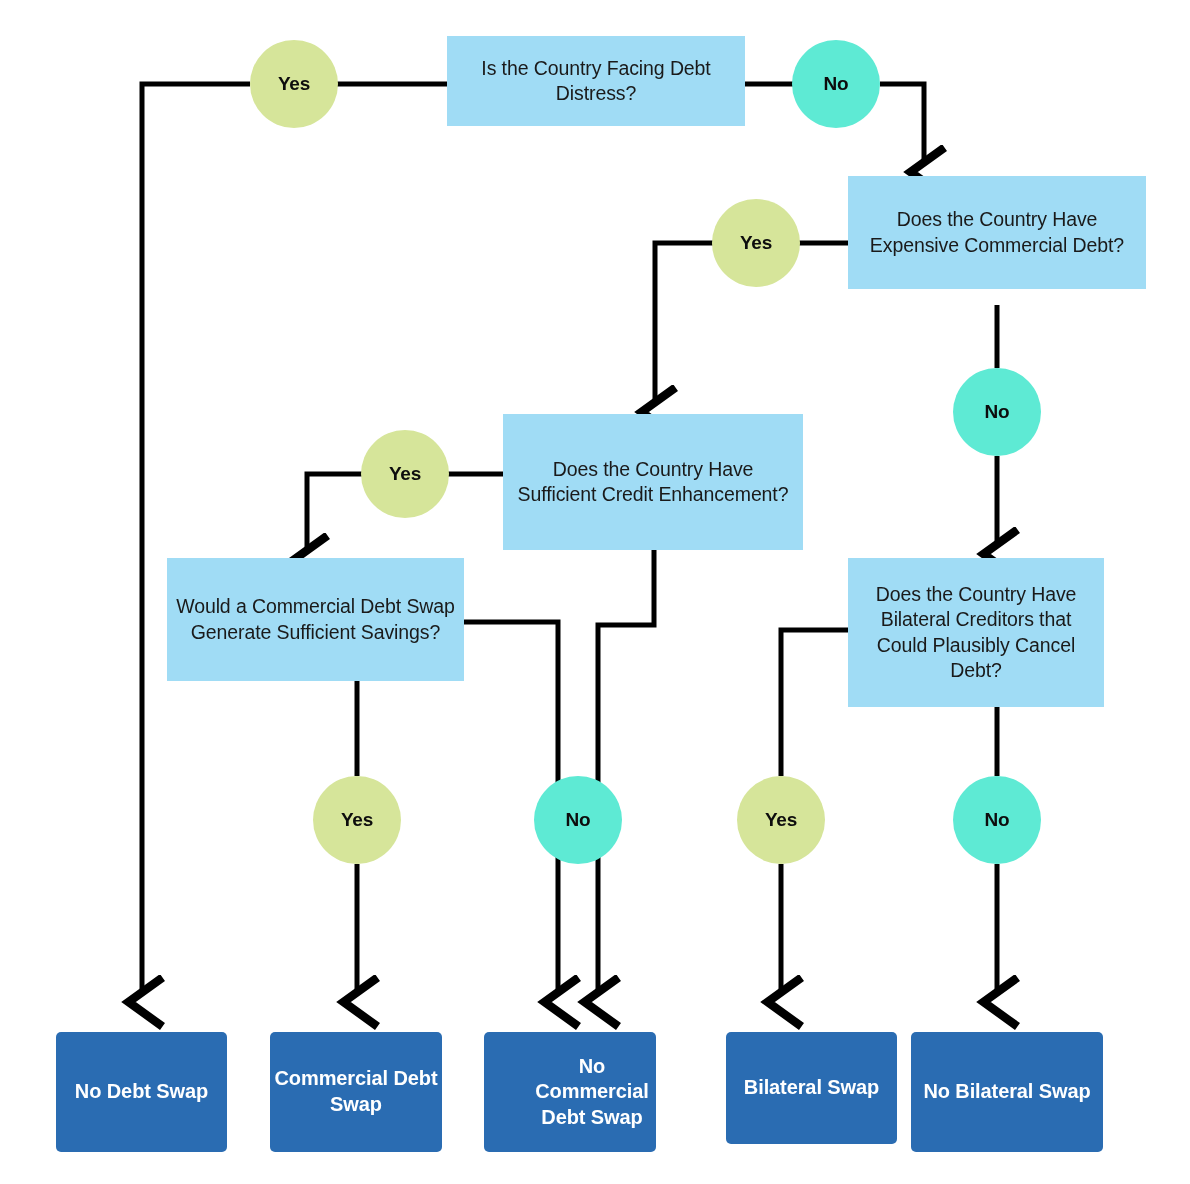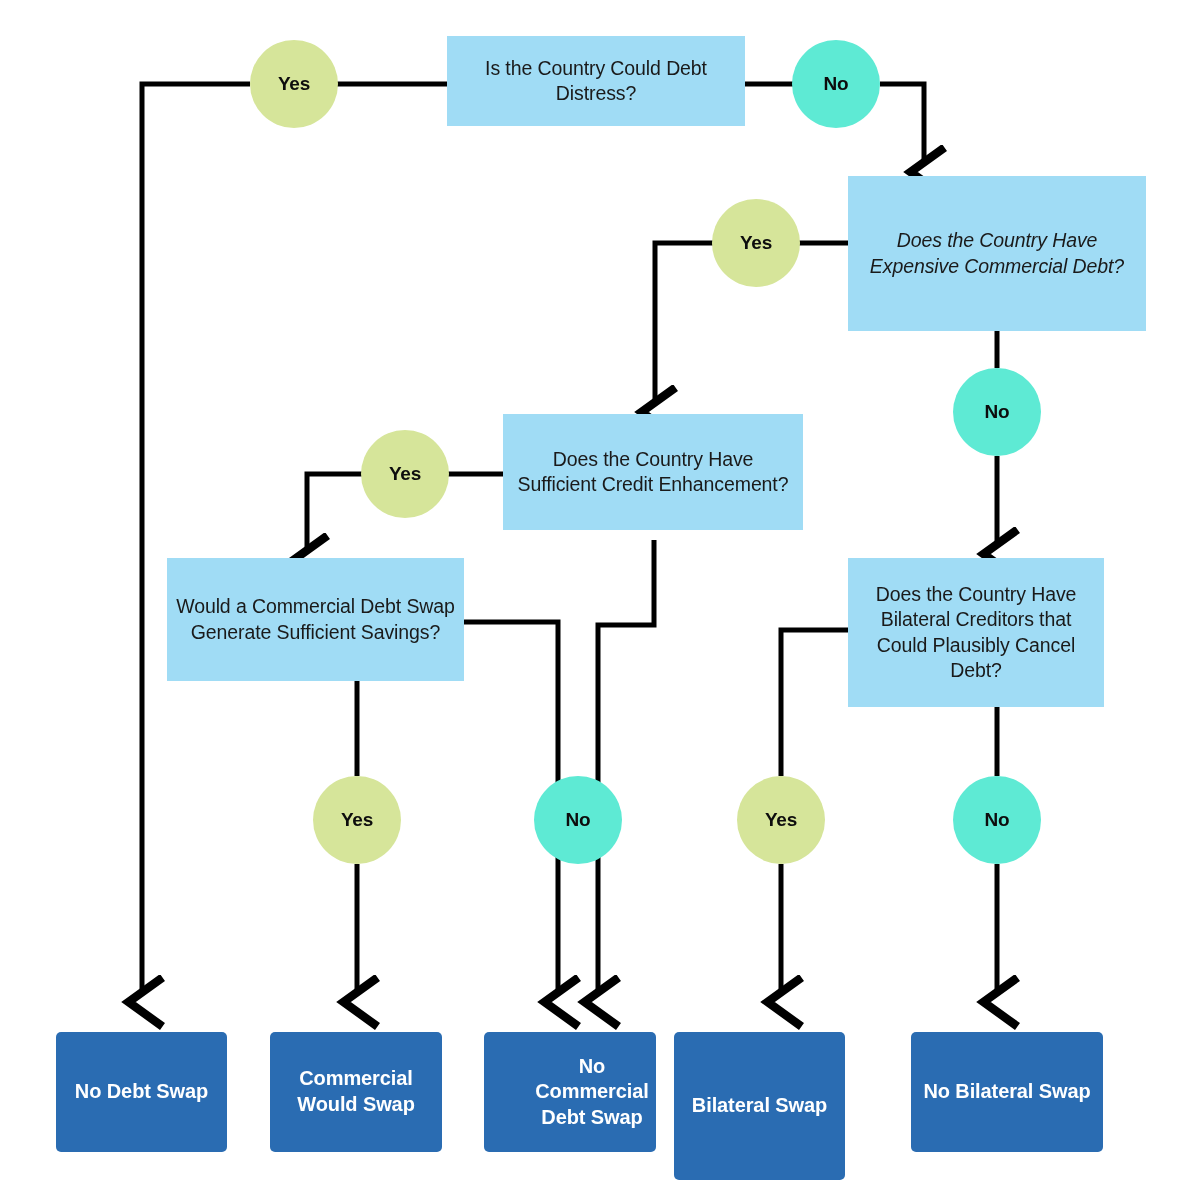--- a/index.html
+++ b/index.html
@@ -81,28 +81,28 @@
       <path d="M848,630 L781,630 L781,776"></path>
       <path d="M781,864 L781,990" marker-end="url(#arrow)"></path>
 
       <path d="M997,707 L997,776"></path>
       <path d="M997,864 L997,990" marker-end="url(#arrow)"></path>
 
     </g>
   </svg>
 
   <div class="node qbox" style="left:447px;top:36px;width:298px;height:90px;">
-    <span>Is the Country Could Debt Distress?</span>
+    <span>Is the Country Facing Debt Distress?</span>
   </div>
 
-  <div class="node qbox" style="left:848px;top:176px;width:298px;height:155px;font-style:italic;">
+  <div class="node qbox" style="left:848px;top:176px;width:298px;height:113px;">
     <span>Does the Country Have Expensive Commercial Debt?</span>
   </div>
 
-  <div class="node qbox" style="left:503px;top:414px;width:300px;height:116px;">
+  <div class="node qbox" style="left:503px;top:414px;width:300px;height:136px;">
     <span>Does the Country Have Sufficient Credit Enhancement?</span>
   </div>
 
   <div class="node qbox" style="left:167px;top:558px;width:297px;height:123px;">
     <span>Would a Commercial Debt Swap Generate Sufficient Savings?</span>
   </div>
 
   <div class="node qbox" style="left:848px;top:558px;width:256px;height:149px;">
     <span>Does the Country Have Bilateral Creditors that Could Plausibly Cancel Debt?</span>
   </div>
@@ -141,28 +141,28 @@
 
   <div class="node pill no" style="left:953px;top:776px;width:88px;height:88px;">
     <span>No</span>
   </div>
 
   <div class="node result" style="left:56px;top:1032px;width:171px;height:120px;align-items:center;">
     <span>No Debt Swap</span>
   </div>
 
   <div class="node result" style="left:270px;top:1032px;width:172px;height:120px;">
-    <span>Commercial Would Swap</span>
+    <span>Commercial Debt Swap</span>
   </div>
 
   <div class="node result" style="left:484px;top:1032px;width:172px;height:120px;padding-left:44px;">
     <span>No Commercial Debt Swap</span>
   </div>
 
-  <div class="node result" style="left:674px;top:1032px;width:171px;height:148px;">
+  <div class="node result" style="left:726px;top:1032px;width:171px;height:112px;">
     <span>Bilateral Swap</span>
   </div>
 
   <div class="node result" style="left:911px;top:1032px;width:192px;height:120px;">
     <span>No Bilateral Swap</span>
   </div>
 
 </div>
 
 </body></html>

